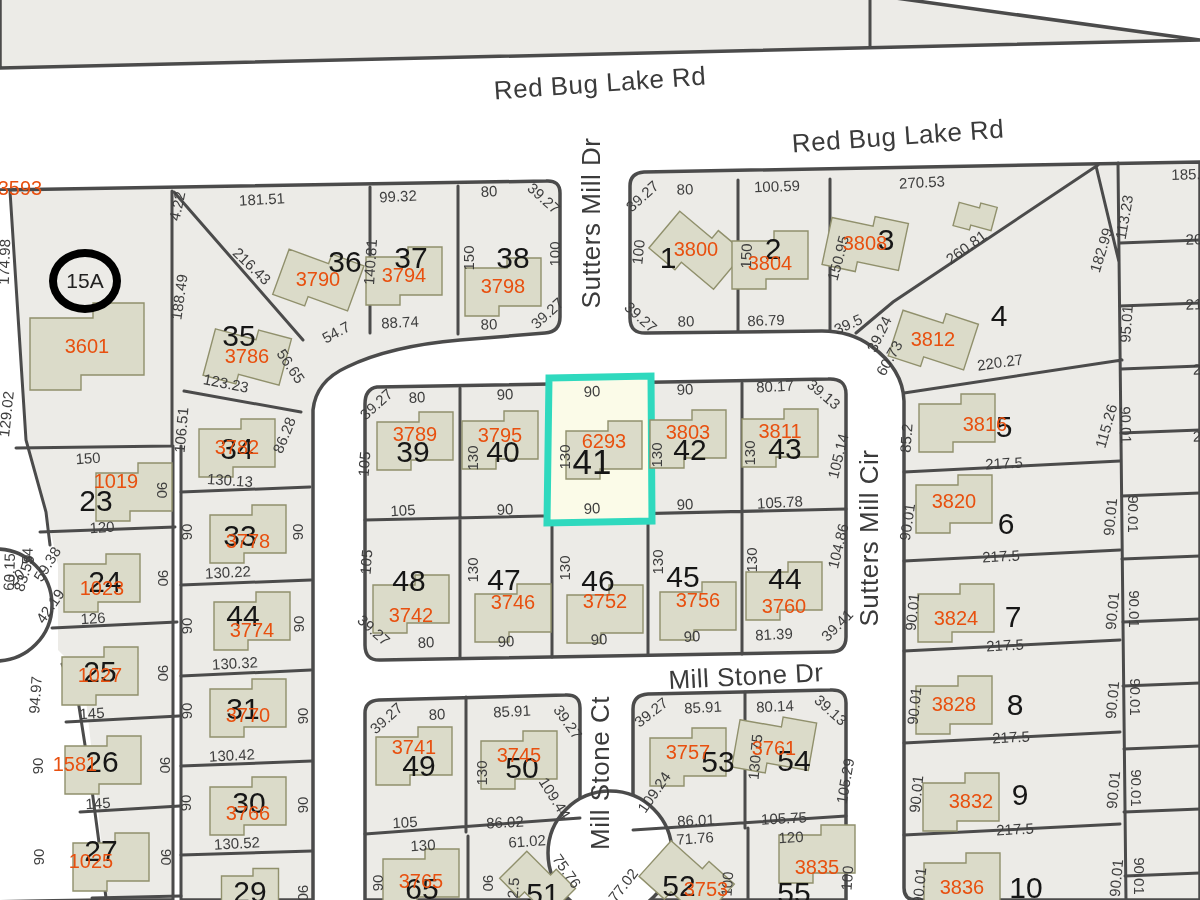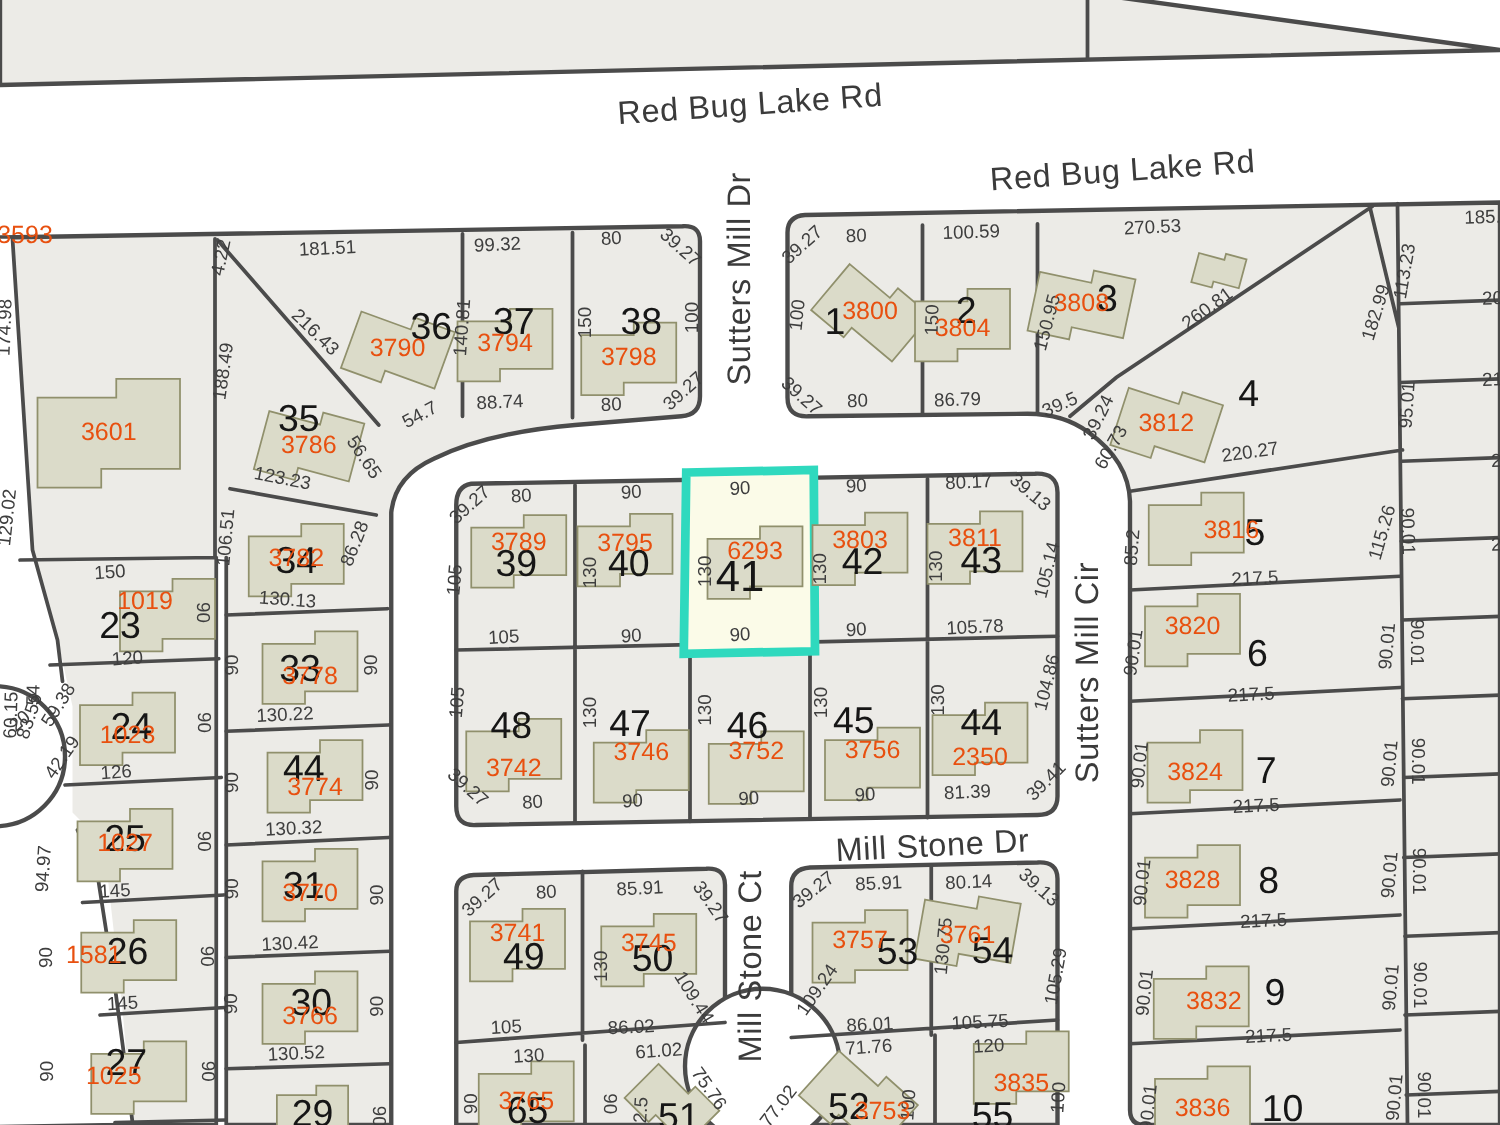--- a/index.html
+++ b/index.html
@@ -337,33 +337,34 @@
       <span class="lbl lbl-pid" style="left: 248px; top: 813px; transform: translate(-50%, -50%) rotate(0deg);">3766</span>
       <span class="lbl lbl-pid" style="left: 415px; top: 434px; transform: translate(-50%, -50%) rotate(0deg);">3789</span>
       <span class="lbl lbl-pid" style="left: 500px; top: 435px; transform: translate(-50%, -50%) rotate(0deg);">3795</span>
       <span class="lbl lbl-pid" style="left: 604px; top: 441px; transform: translate(-50%, -50%) rotate(0deg);">6293</span>
       <span class="lbl lbl-pid" style="left: 688px; top: 432px; transform: translate(-50%, -50%) rotate(0deg);">3803</span>
       <span class="lbl lbl-pid" style="left: 780px; top: 431px; transform: translate(-50%, -50%) rotate(0deg);">3811</span>
       <span class="lbl lbl-pid" style="left: 411px; top: 615px; transform: translate(-50%, -50%) rotate(0deg);">3742</span>
       <span class="lbl lbl-pid" style="left: 513px; top: 602px; transform: translate(-50%, -50%) rotate(0deg);">3746</span>
       <span class="lbl lbl-pid" style="left: 605px; top: 601px; transform: translate(-50%, -50%) rotate(0deg);">3752</span>
       <span class="lbl lbl-pid" style="left: 698px; top: 600px; transform: translate(-50%, -50%) rotate(0deg);">3756</span>
-      <span class="lbl lbl-pid" style="left: 784px; top: 606px; transform: translate(-50%, -50%) rotate(0deg);">2350</span>
+      <span class="lbl lbl-pid" style="left: 784px; top: 606px; transform: translate(-50%, -50%) rotate(0deg);">3760</span>
       <span class="lbl lbl-pid" style="left: 414px; top: 747px; transform: translate(-50%, -50%) rotate(0deg);">3741</span>
       <span class="lbl lbl-pid" style="left: 519px; top: 755px; transform: translate(-50%, -50%) rotate(0deg);">3745</span>
       <span class="lbl lbl-pid" style="left: 688px; top: 752px; transform: translate(-50%, -50%) rotate(0deg);">3757</span>
       <span class="lbl lbl-pid" style="left: 774px; top: 748px; transform: translate(-50%, -50%) rotate(0deg);">3761</span>
       <span class="lbl lbl-pid" style="left: 421px; top: 881px; transform: translate(-50%, -50%) rotate(0deg);">3765</span>
       <span class="lbl lbl-pid" style="left: 706px; top: 889px; transform: translate(-50%, -50%) rotate(0deg);">3753</span>
       <span class="lbl lbl-pid" style="left: 817px; top: 867px; transform: translate(-50%, -50%) rotate(0deg);">3835</span>
       <span class="lbl lbl-pid" style="left: 696px; top: 249px; transform: translate(-50%, -50%) rotate(0deg);">3800</span>
       <span class="lbl lbl-pid" style="left: 770px; top: 263px; transform: translate(-50%, -50%) rotate(0deg);">3804</span>
       <span class="lbl lbl-pid" style="left: 865px; top: 243px; transform: translate(-50%, -50%) rotate(0deg);">3808</span>
       <span class="lbl lbl-pid" style="left: 933px; top: 339px; transform: translate(-50%, -50%) rotate(0deg);">3812</span>
       <span class="lbl lbl-pid" style="left: 957px; top: 424px; transform: translate(-50%, -50%) rotate(0deg); margin-left: 28px;">3816</span>
       <span class="lbl lbl-pid" style="left: 954px; top: 501px; transform: translate(-50%, -50%) rotate(0deg);">3820</span>
       <span class="lbl lbl-pid" style="left: 956px; top: 618px; transform: translate(-50%, -50%) rotate(0deg);">3824</span>
       <span class="lbl lbl-pid" style="left: 954px; top: 704px; transform: translate(-50%, -50%) rotate(0deg);">3828</span>
       <span class="lbl lbl-pid" style="left: 971px; top: 801px; transform: translate(-50%, -50%) rotate(0deg);">3832</span>
       <span class="lbl lbl-pid" style="left: 962px; top: 887px; transform: translate(-50%, -50%) rotate(0deg);">3836</span>
     </div>
 
+  <div id="marker-15a" style="left: 85px; top: 281px;">15A</div>
 </div>
 
 </body></html>

